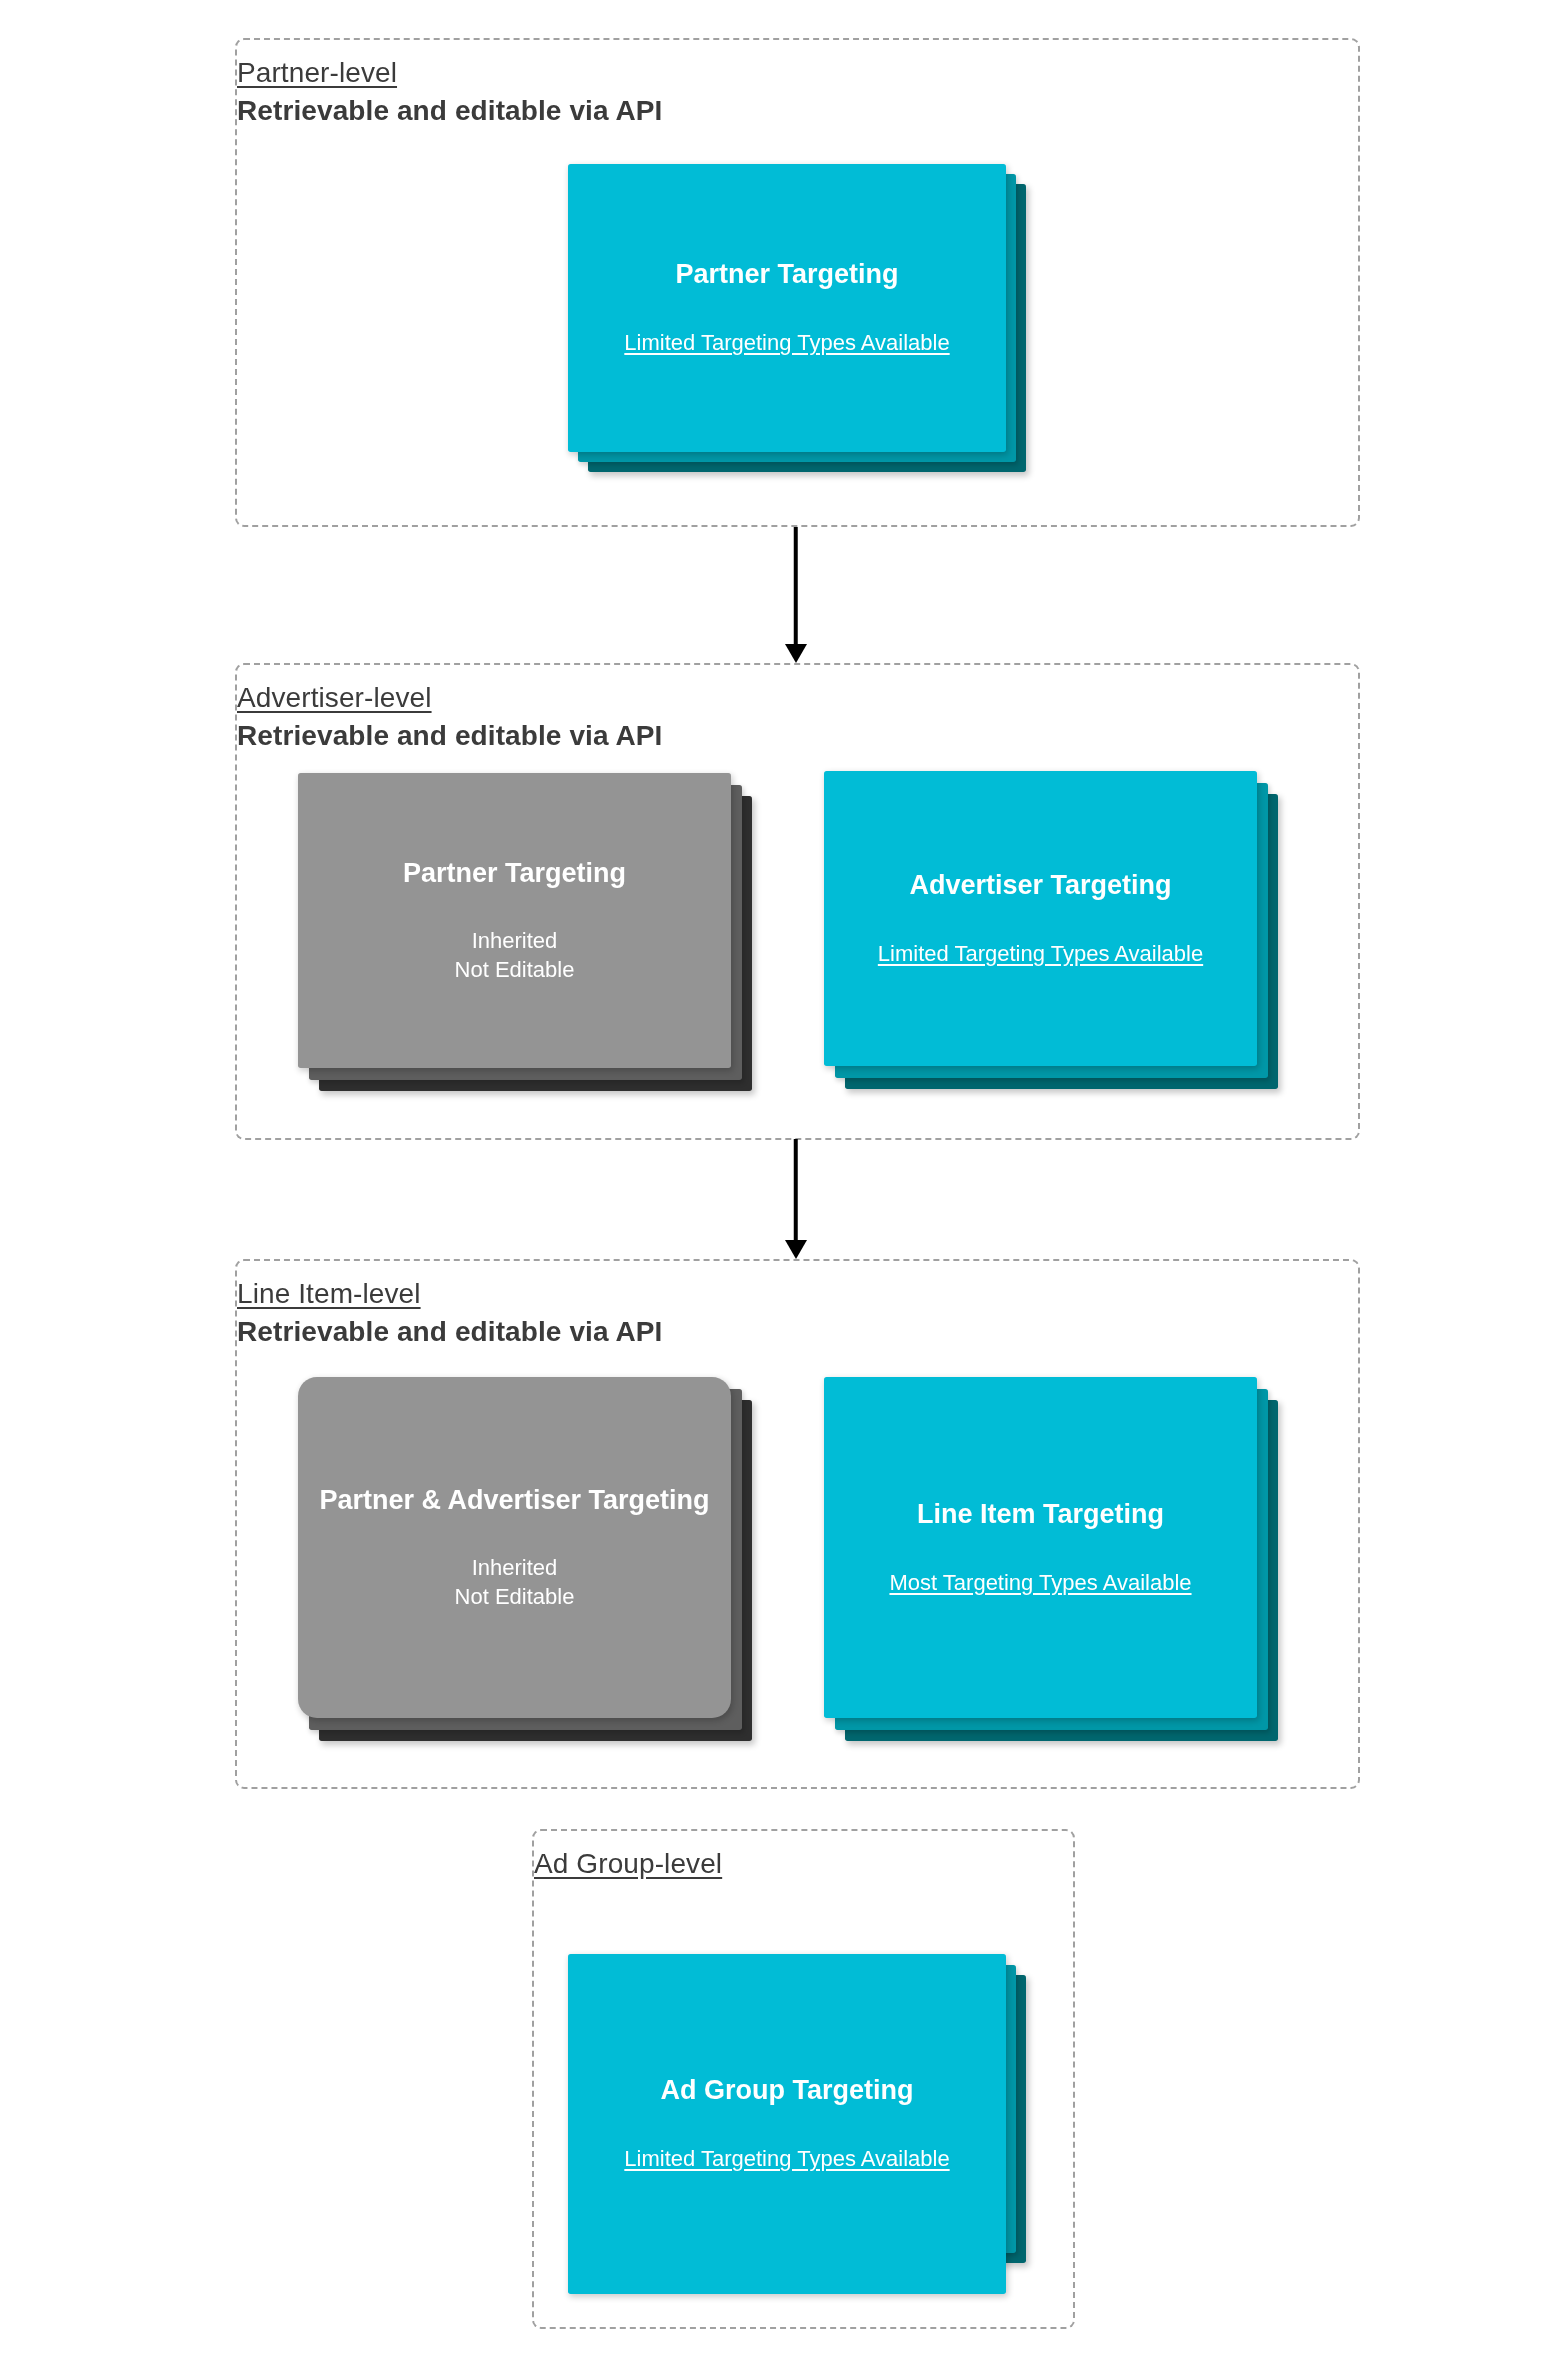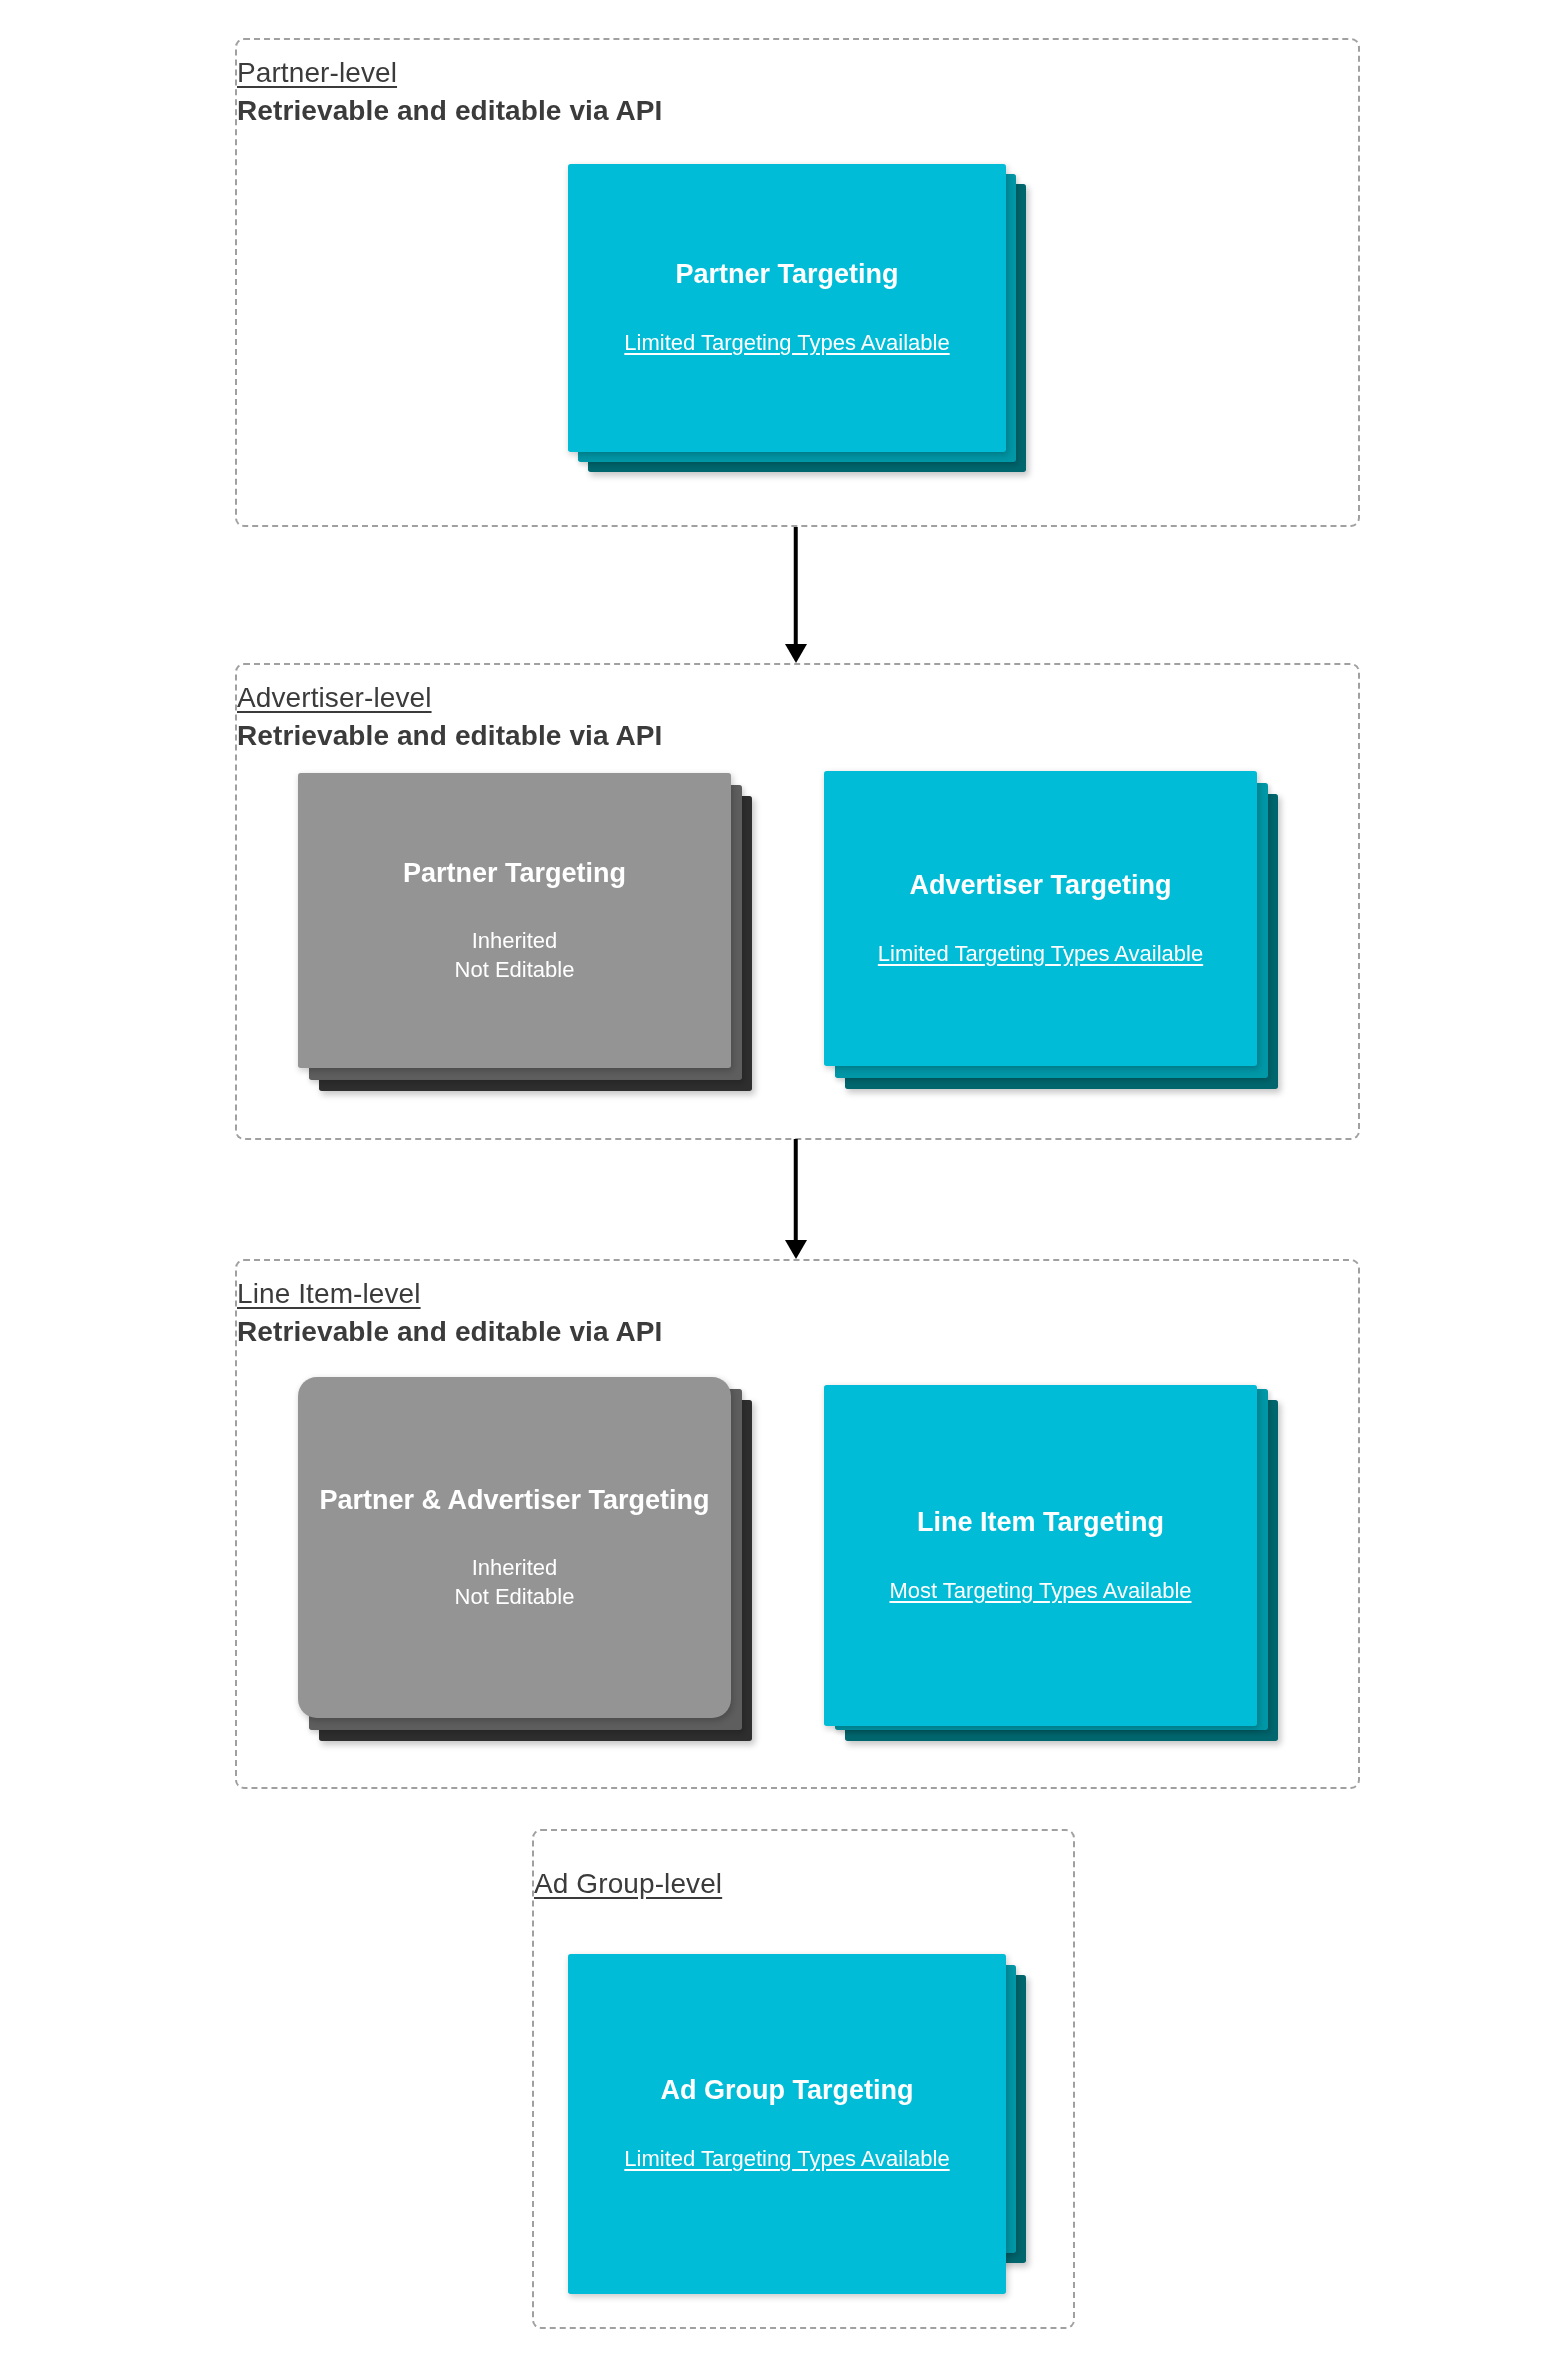--- a/index.html
+++ b/index.html
@@ -207,29 +207,29 @@
       <div class="card-layer layer-front" style="left:0px; top:0px; width:433px; height:341px;border-radius:19px;">
         <div class="card-title">Partner &amp; Advertiser Targeting</div>
         <div class="card-sub" style="white-space: pre-line;">Inherited
 Not Editable</div>
       </div>
     </div>
 
     <div class="stack cyan" style="left:587px; top:116px; width:464px; height:388px;">
       <div class="card-layer layer-back" style="left:21.4px; top:23px; width:433px; height:341px;"></div>
       <div class="card-layer layer-mid" style="left:10.7px; top:11.6px; width:433px; height:341px;"></div>
-      <div class="card-layer layer-front" style="left:0px; top:0px; width:433px; height:341px;margin-top:8px;">
+      <div class="card-layer layer-front" style="left:0px; top:0px; width:433px; height:341px;">
         <div class="card-title">Line Item Targeting</div>
         <div class="card-sub underlined">Most Targeting Types Available</div>
       </div>
     </div>
   </div>
 
   <div class="panel" style="left:532px; top:1829px; width:543px; height:500px;">
-    <div class="panel-header" style="top:16px;margin-top:20px;">
+    <div class="panel-header" style="top:16px;">
       <span class="panel-title">Ad Group-level</span>
     </div>
 
     <div class="stack cyan" style="left:34px; top:123px; width:464px; height:321px;">
       <div class="card-layer layer-back" style="left:19.6px; top:21.4px; width:438px; height:288px;"></div>
       <div class="card-layer layer-mid" style="left:9.8px; top:10.7px; width:438px; height:288px;"></div>
       <div class="card-layer layer-front" style="left:0px; top:0px; width:438px; height:340px;">
         <div class="card-title">Ad Group Targeting</div>
         <div class="card-sub underlined">Limited Targeting Types Available</div>
       </div>

